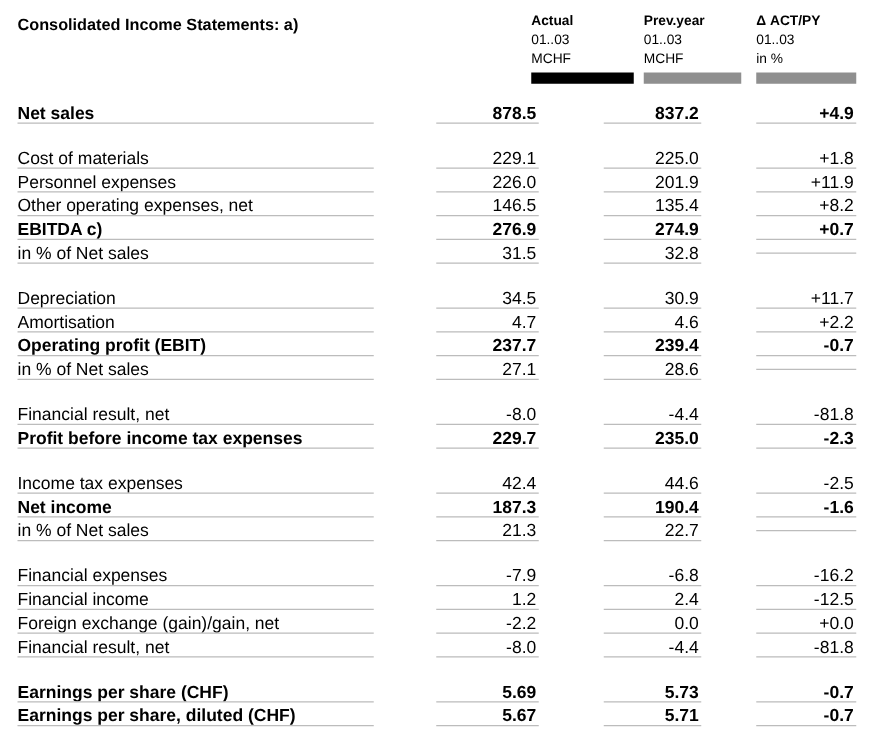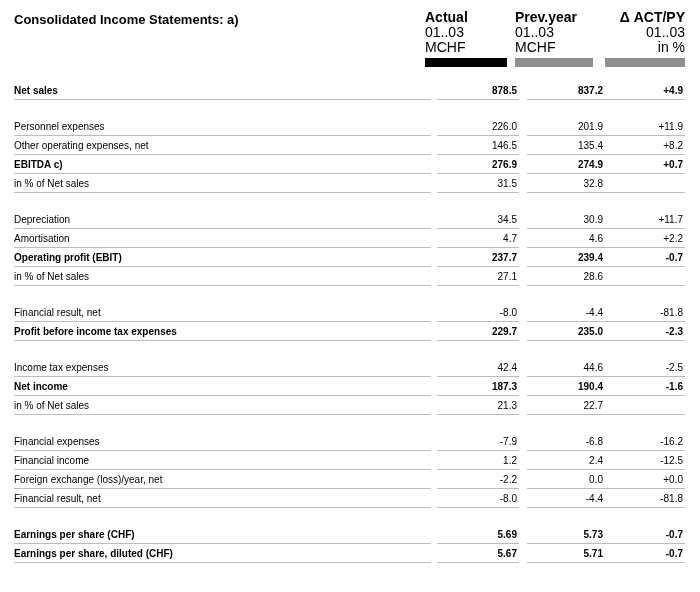--- a/index.html
+++ b/index.html
@@ -18,34 +18,35 @@
     background: #ffffff;
   }
   .header { display: flex; align-items: flex-start; }
   .title {
     flex: 1;
     margin-right: 6px;
     font-weight: bold;
     font-size: 13px;
     padding-top: 2px;
   }
-  .colhead { font-size: 14px; }
+  .colhead { font-size: 11px; }
   .colhead .hl { line-height: 15px; white-space: nowrap; }
   .colhead .l1 { font-weight: bold; }
   .bar { height: 9px; margin-top: 3px; }
   .col-a { width: 82px; margin-right: 8px; }
   .col-p { width: 78px; margin-right: 12px; }
-  .col-d { width: 80px; text-align: right; }
+  .col-d { width: 80px; }
 
   .tbody { margin-top: 14px; }
   .row {
     display: flex;
     height: 19px;
-    align-items: flex-end;
-    font-size: 10px;
+    align-items: center;
+    font-size: 14px;
+    gap: 44px;
   }
   .row.bold { font-weight: bold; }
   .cell {
     border-bottom: 1px solid #bcbcbc;
     line-height: 16px;
     white-space: nowrap;
     overflow: hidden;
   }
   .cell.label { flex: 1; margin-right: 6px; }
   .cell.num { text-align: right; padding-right: 2px; }
@@ -86,20 +87,26 @@
 
   <div class="tbody">
       <div class="row bold">
         <div class="cell label">Net sales</div>
         <div class="cell num actual">878.5</div>
         <div class="cell num prev">837.2</div>
         <div class="cell num delta">+4.9</div>
       </div>
       <div class="spacer"></div>
       <div class="row">
+        <div class="cell label">Cost of materials</div>
+        <div class="cell num actual">229.1</div>
+        <div class="cell num prev">225.0</div>
+        <div class="cell num delta">+1.8</div>
+      </div>
+      <div class="row">
         <div class="cell label">Personnel expenses</div>
         <div class="cell num actual">226.0</div>
         <div class="cell num prev">201.9</div>
         <div class="cell num delta">+11.9</div>
       </div>
       <div class="row">
         <div class="cell label">Other operating expenses, net</div>
         <div class="cell num actual">146.5</div>
         <div class="cell num prev">135.4</div>
         <div class="cell num delta">+8.2</div>
@@ -180,21 +187,21 @@
         <div class="cell num prev">-6.8</div>
         <div class="cell num delta">-16.2</div>
       </div>
       <div class="row">
         <div class="cell label">Financial income</div>
         <div class="cell num actual">1.2</div>
         <div class="cell num prev">2.4</div>
         <div class="cell num delta">-12.5</div>
       </div>
       <div class="row">
-        <div class="cell label">Foreign exchange (loss)/year, net</div>
+        <div class="cell label">Foreign exchange (gain)/gain, net</div>
         <div class="cell num actual">-2.2</div>
         <div class="cell num prev">0.0</div>
         <div class="cell num delta">+0.0</div>
       </div>
       <div class="row">
         <div class="cell label">Financial result, net</div>
         <div class="cell num actual">-8.0</div>
         <div class="cell num prev">-4.4</div>
         <div class="cell num delta">-81.8</div>
       </div>

